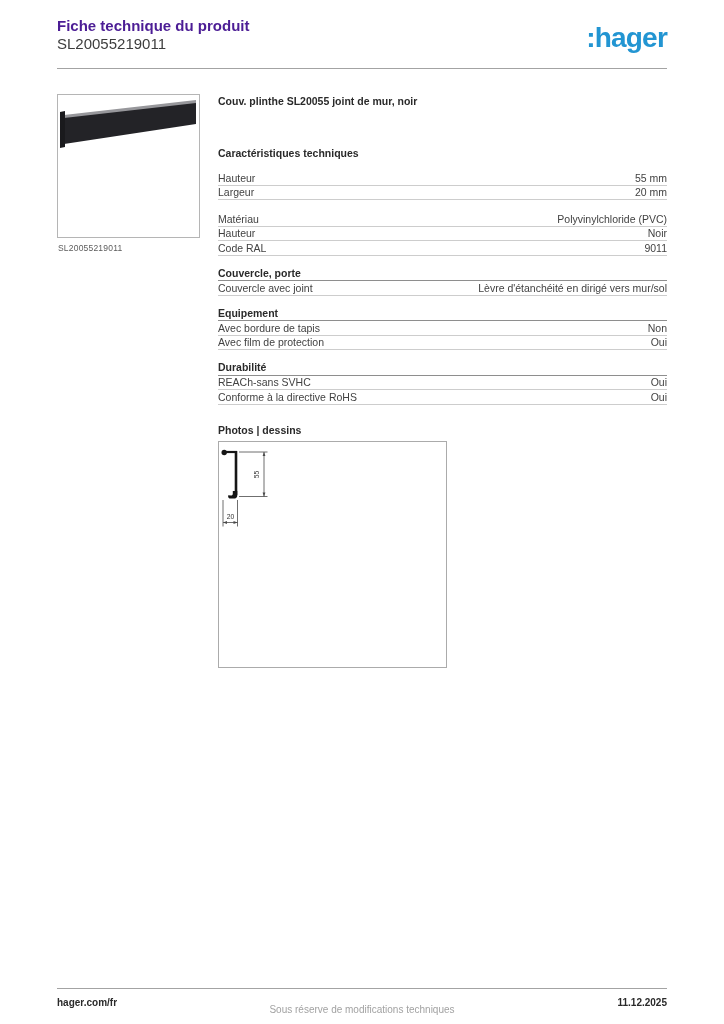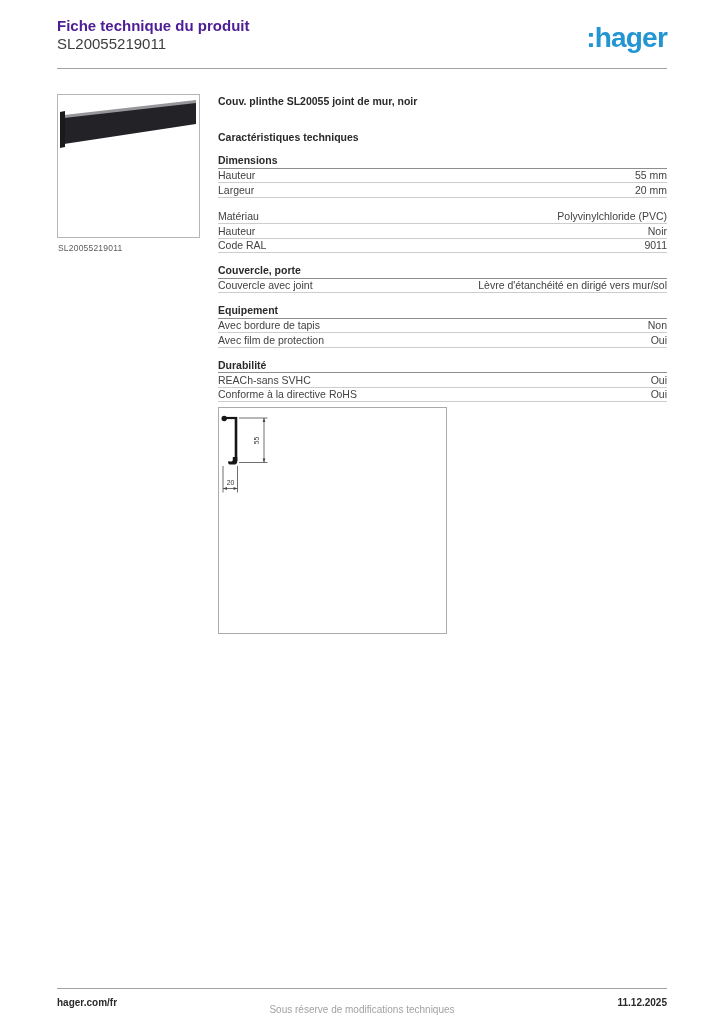--- a/index.html
+++ b/index.html
@@ -13,21 +13,21 @@
   .hdr-ref{font-size:15px;font-weight:normal;color:#3d3d3d;line-height:18px}
   .logo{position:absolute;right:0;top:7px;font-size:28px;font-weight:bold;letter-spacing:-0.8px;line-height:28px}
   .rule{position:absolute;left:57px;right:57px;border-top:1px solid #a3a3a3;height:0}
   .rule-top{top:68px}
   
   .photo-box{position:absolute;left:57px;top:94px;width:141px;height:142px;border:1px solid #b5b5b5;background:#fff}
   .photo-caption{position:absolute;left:58px;top:243px;font-size:8.5px;color:#5c5c5c;letter-spacing:0.2px}
   
   .col{position:absolute;left:218px;top:90px;width:449px}
   .product-name{font-size:10.5px;line-height:12px;font-weight:bold;padding-top:5px;color:#2a2a2a}
-  .char-heading{font-size:10.5px;line-height:12px;font-weight:bold;margin-top:24px;color:#2a2a2a}
+  .char-heading{font-size:10.5px;line-height:12px;font-weight:bold;margin-top:40px;color:#2a2a2a}
   .section{margin-top:12px}
   .section-title{font-size:10.5px;line-height:10px;font-weight:bold;color:#2a2a2a;
                  padding-bottom:2.5px;border-bottom:1px solid #8e8e8e}
   .spec-row{display:flex;justify-content:space-between;align-items:baseline;
             font-size:10.5px;line-height:10px;color:#424242;
             padding:1.5px 0 2px 0;border-bottom:1px solid #cdcdcd}
   .spec-row .val{text-align:center;white-space:nowrap}
   .photos-heading{font-size:10.5px;line-height:12px;font-weight:bold;margin-top:19px;color:#2a2a2a}
   .drawing-box{margin-top:5px;width:227px;height:225px;border:1px solid #ababab;background:#fff}
   
@@ -55,21 +55,20 @@
   </svg>
 </div>
 <div class="photo-caption">SL20055219011</div>
 
 <div class="col">
   <div class="product-name">Couv. plinthe SL20055 joint de mur, noir</div>
   <div class="char-heading">Caractéristiques techniques</div>
 
   <div id="sections-host">
   <div class="section">
-    <div class="section-title">Dimensions</div>
 
   <div class="spec-row">
     <span class="lbl">Hauteur</span>
     <span class="val">55 mm</span>
   </div>
 
   <div class="spec-row">
     <span class="lbl">Largeur</span>
     <span class="val">20 mm</span>
   </div>
@@ -125,20 +124,21 @@
     <span class="val">Oui</span>
   </div>
 
   <div class="spec-row">
     <span class="lbl">Conforme à la directive RoHS</span>
     <span class="val">Oui</span>
   </div>
 </div>
 </div>
 
+  <div class="photos-heading">Photos | dessins</div>
   <div class="drawing-box">
     <svg width="227" height="225" viewBox="0 0 227 225" aria-hidden="true">
 
       <circle cx="5.2" cy="10.5" r="2.7" fill="#161616"></circle>
       <line x1="4" y1="10" x2="18" y2="10" stroke="#161616" stroke-width="2.2"></line>
       <line x1="17" y1="9" x2="17" y2="53" stroke="#161616" stroke-width="2.6"></line>
       <path d="M18.3,49 L18.3,53.2 Q18.3,56.6 14.6,56.6 L11.8,56.6 Q8.6,56.6 9.2,53.2 L12.2,53.6 Q13.8,53.8 13.8,51.8 L13.8,49 Z" fill="#161616"></path>
 
       <line x1="20" y1="10" x2="48.5" y2="10" stroke="#4a4a4a" stroke-width="0.8"></line>
       <line x1="20" y1="54.5" x2="48.5" y2="54.5" stroke="#4a4a4a" stroke-width="0.8"></line>

